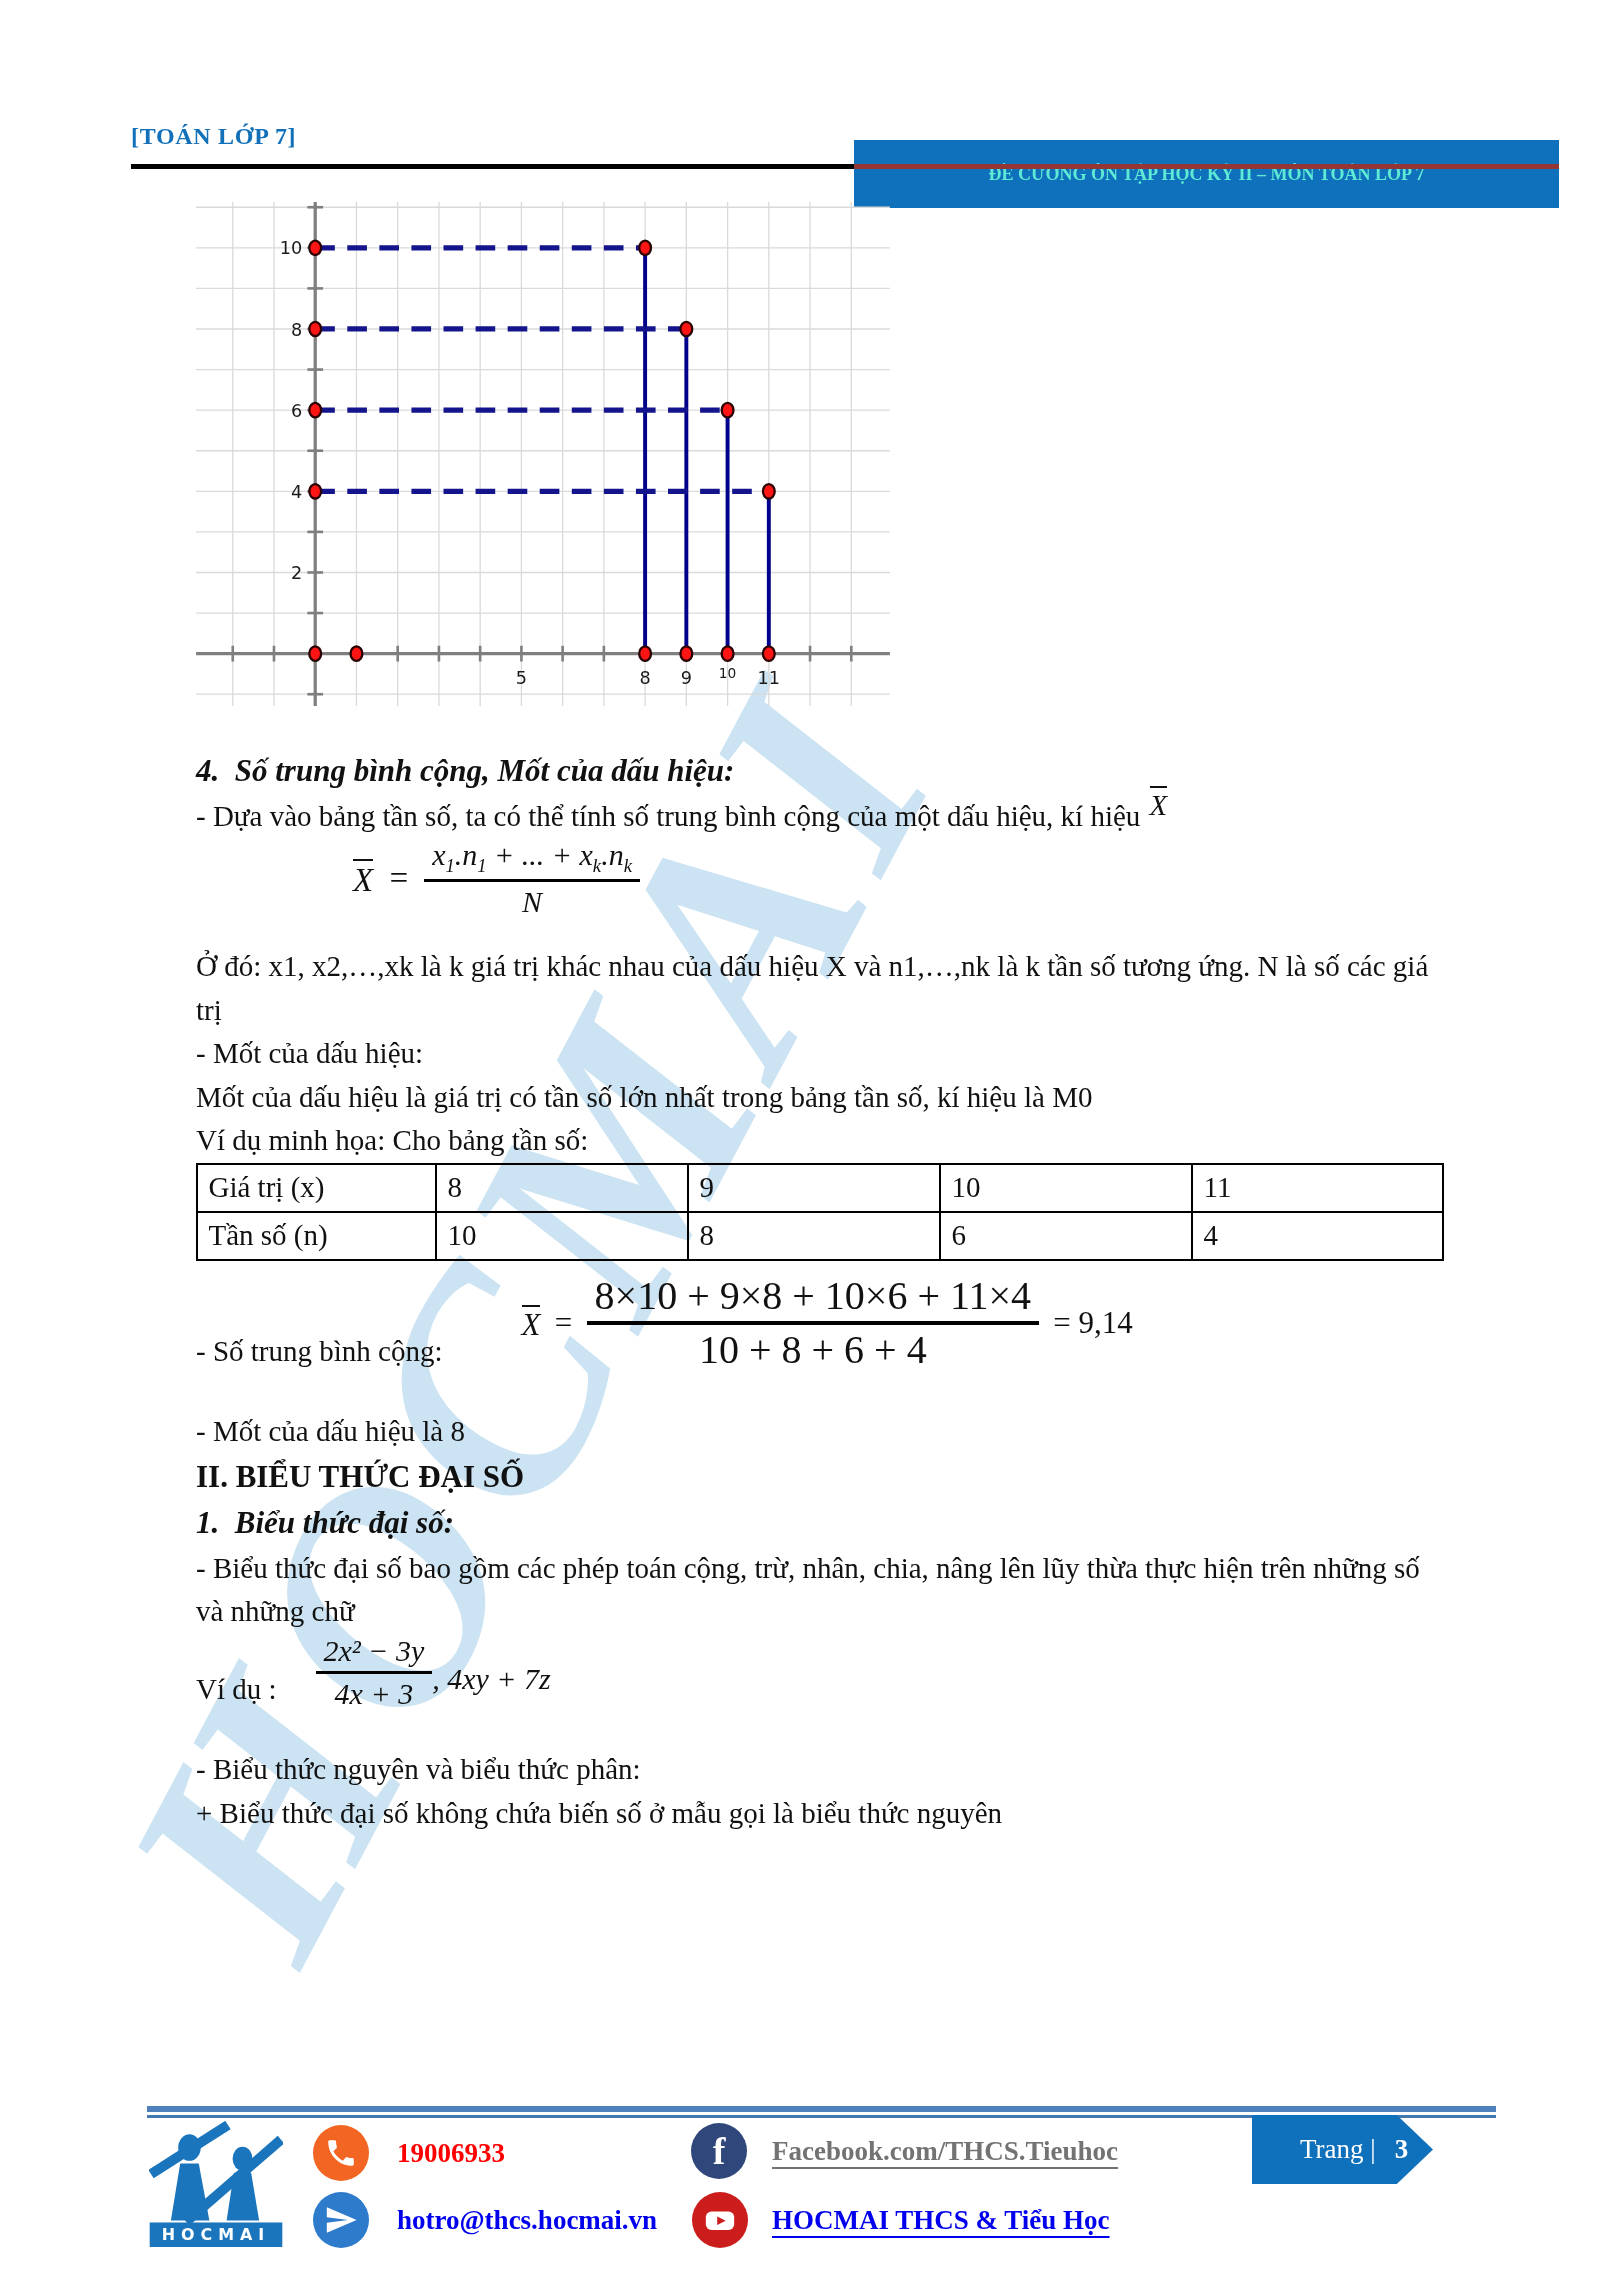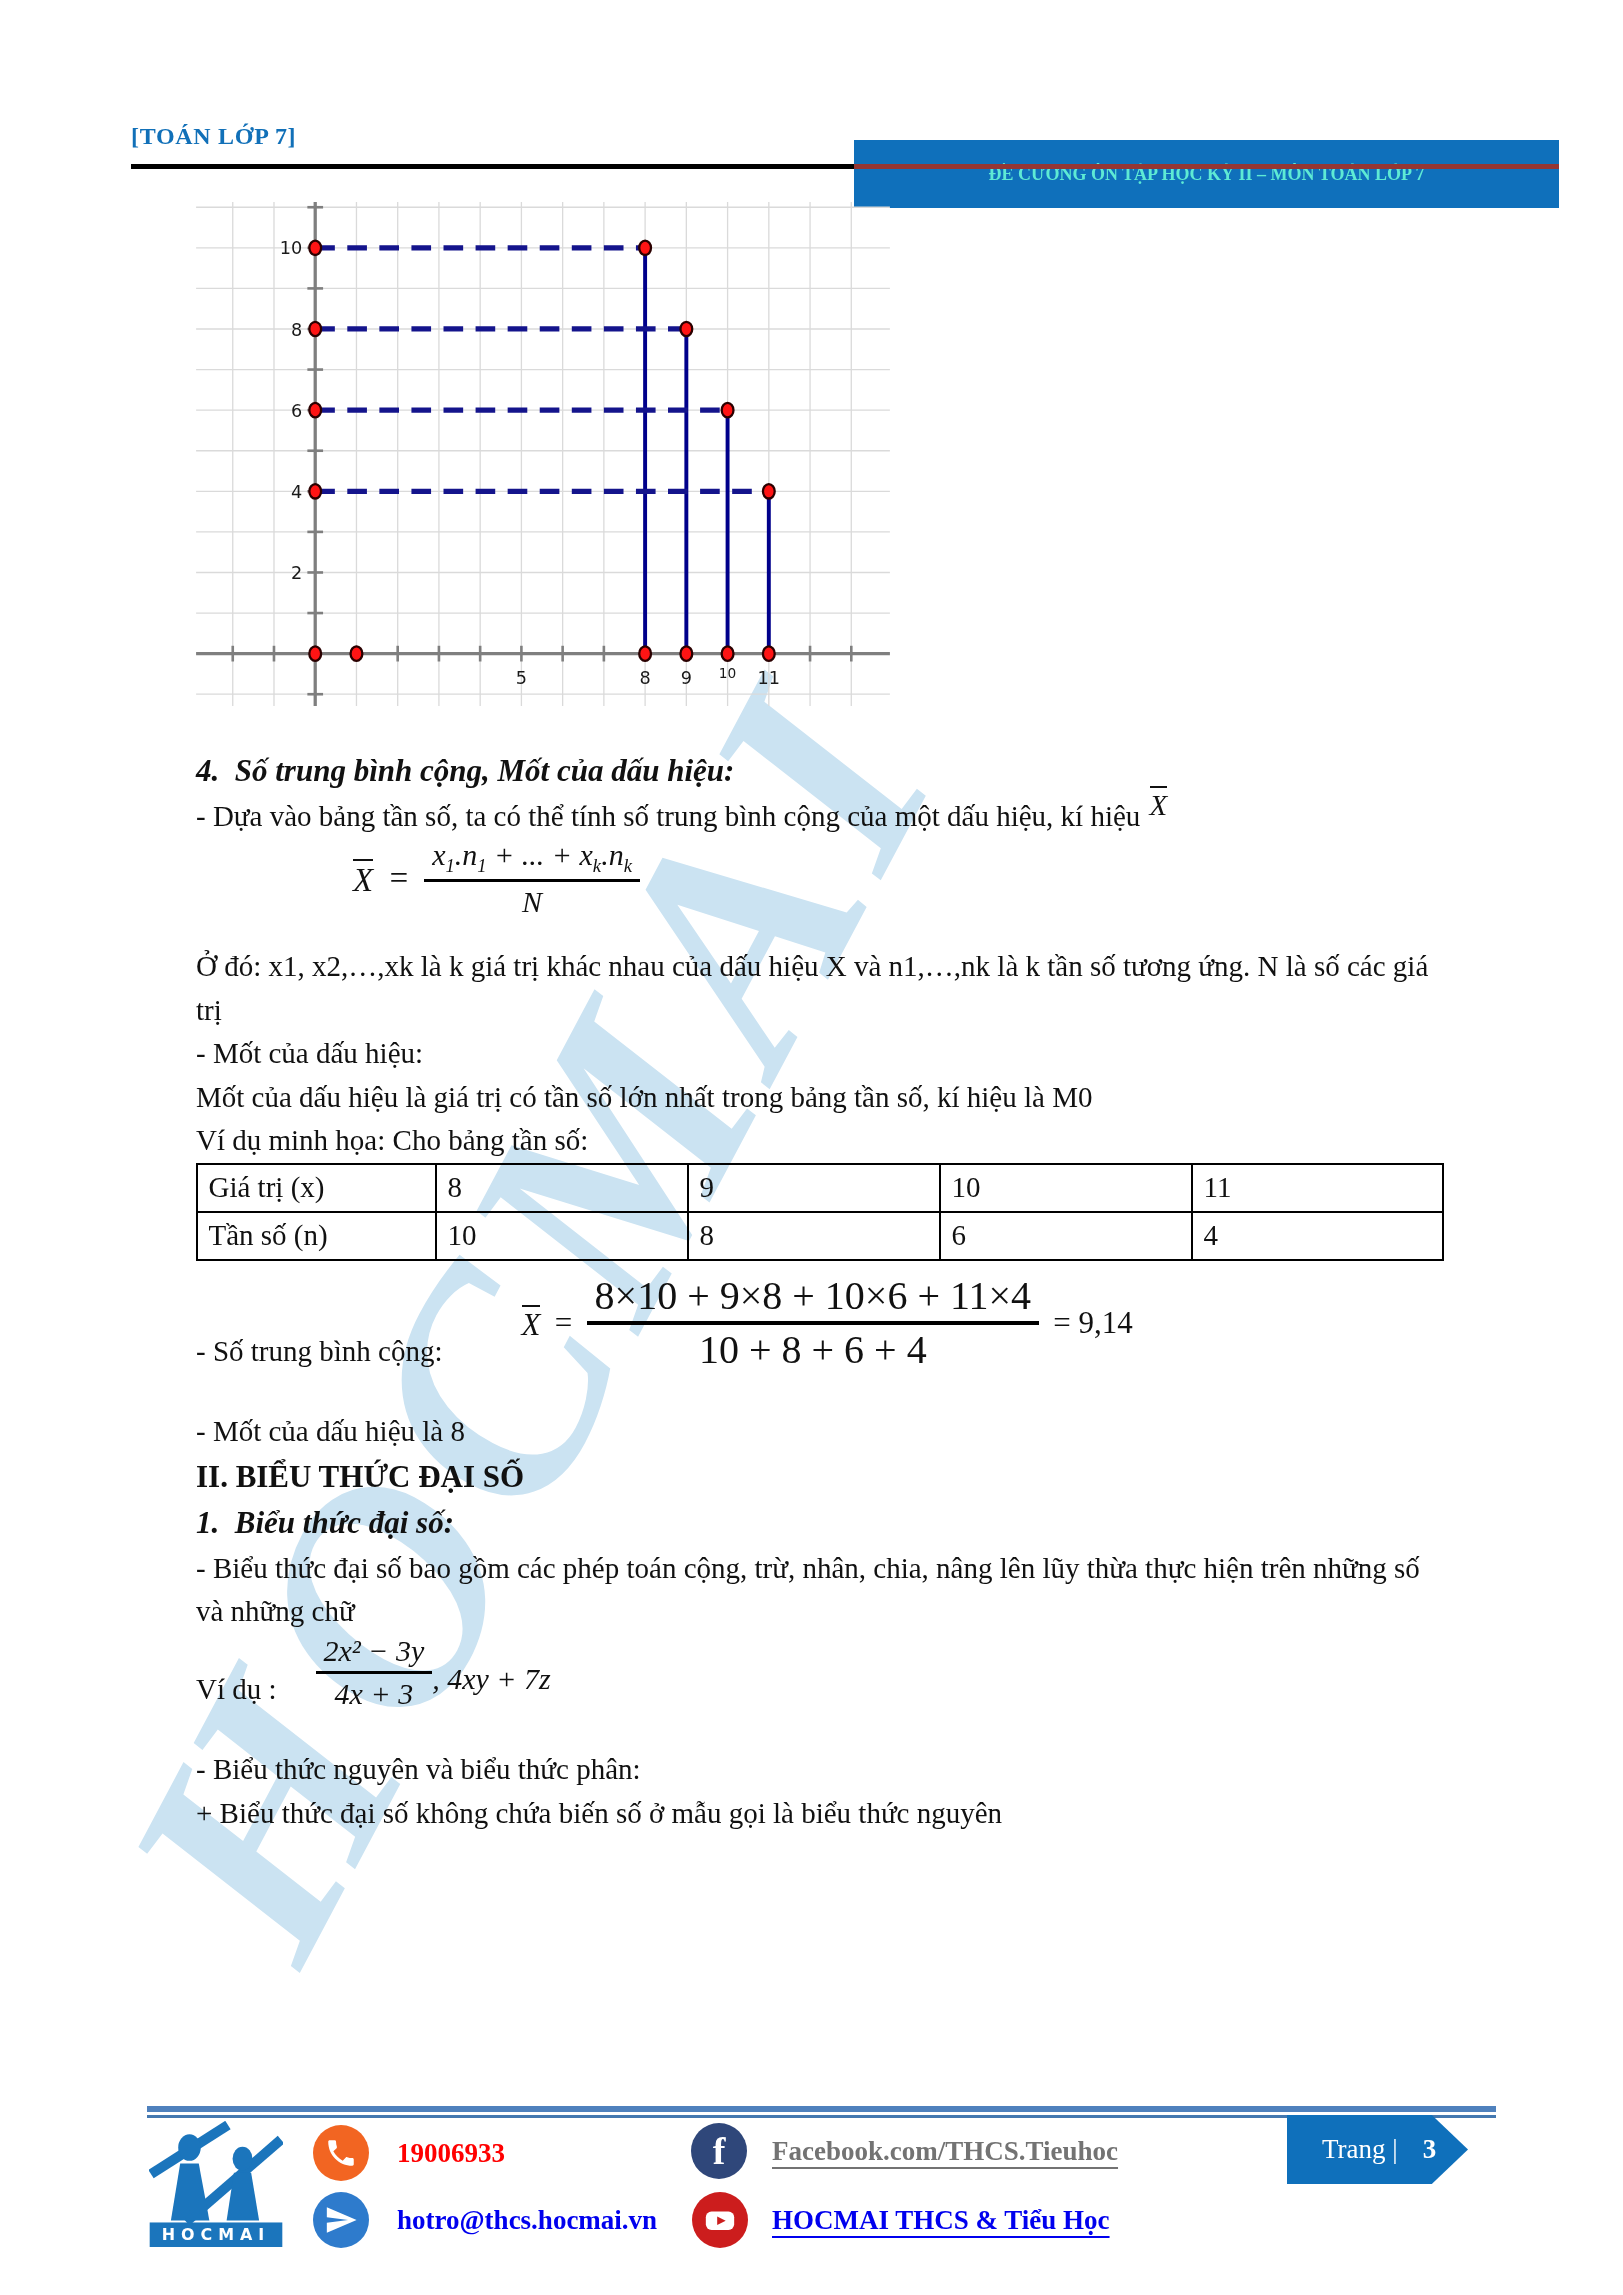--- a/index.html
+++ b/index.html
@@ -71,24 +71,24 @@
   .icon-phone{left:313px;top:2125px;background:#f26522;}
   .icon-fb{left:691px;top:2123px;background:#2f477a;color:#fff;font-weight:bold;font-size:38px;font-family:"Liberation Serif",serif;}
   .icon-msg{left:313px;top:2192px;background:#2e7bcc;}
   .icon-yt{left:692px;top:2192px;background:#cc1d1d;}
   .f-text{position:absolute;z-index:2;font-weight:bold;font-size:27px;white-space:nowrap;}
   .f-phone{left:397px;top:2138px;color:#ff0000;}
   .f-fb{left:772px;top:2136px;color:#737373;text-decoration:underline;text-decoration-thickness:2px;text-underline-offset:6.5px;}
   .f-mail{left:397px;top:2205px;color:#0000ee;}
   .f-yt{left:772px;top:2205px;color:#0000ee;text-decoration:underline;text-decoration-thickness:2px;text-underline-offset:6.5px;}
   .f-badge{
-    position:absolute;left:1287px;top:2115px;width:181px;height:69px;z-index:2;
+    position:absolute;left:1252px;top:2115px;width:181px;height:69px;z-index:2;
     background:#0f70bb;color:#fff;font-size:27px;
     clip-path:polygon(0 0,80% 0,100% 50%,80% 100%,0 100%);
-    display:flex;align-items:center;justify-content:flex-start;padding-left:35px;box-sizing:border-box;gap:25px;
+    display:flex;align-items:center;justify-content:flex-start;padding-left:48px;box-sizing:border-box;gap:19px;
   }
   .f-badge .num{font-weight:bold;}
 </style>
 </head>
 <body>
 
 <div class="watermark">HOCMAI</div>
 
 <div class="hdr-left">[TOÁN LỚP 7]</div>
 <div class="hdr-left-rule"></div>

